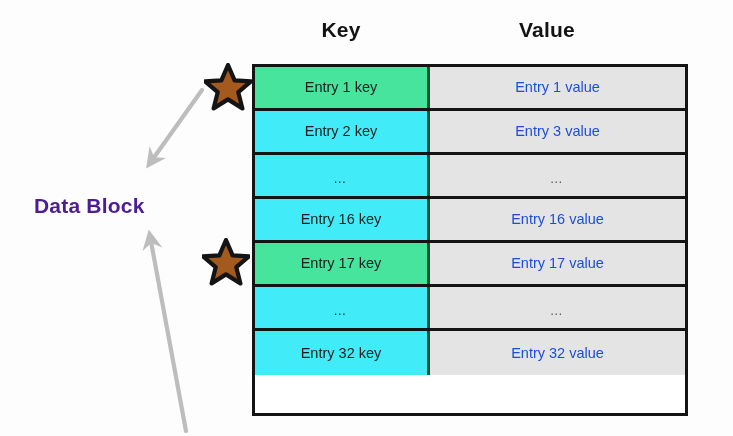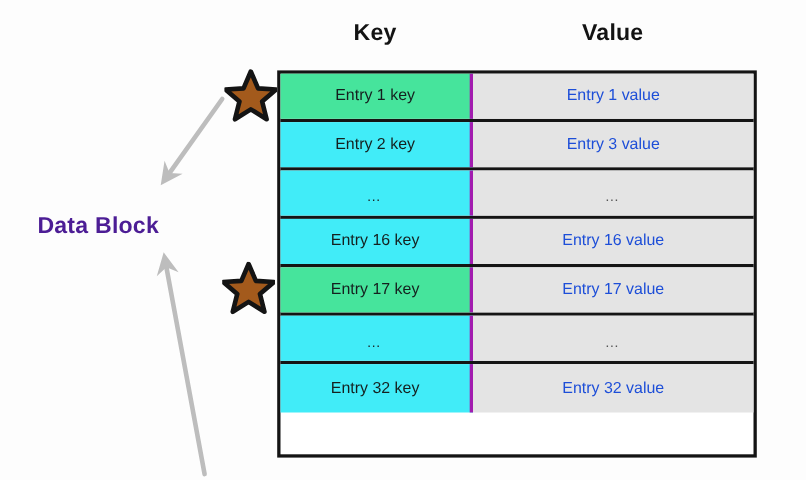--- a/index.html
+++ b/index.html
@@ -23,21 +23,21 @@
   
   .col-header {
     position: absolute;
     font-weight: bold;
     font-size: 21px;
     color: #131313;
     text-align: center;
     letter-spacing: 0.2px;
   }
   #hdr-key   { left: 252px; top: 18px; width: 178px; }
-  #hdr-value { left: 428px; top: 18px; width: 258px; }
+  #hdr-value { left: 418px; top: 18px; width: 258px; }
 
   
   #data-block-label {
     position: absolute;
     left: 34px;
     top: 194px;
     font-weight: bold;
     font-size: 21px;
     color: #4c1d95;
     white-space: nowrap;
@@ -70,21 +70,21 @@
     box-sizing: border-box;
     font-size: 14.5px;
     color: #15201f;
     line-height: 1;
     overflow: hidden;
     white-space: nowrap;
   }
   .cell-key {
     width: 175px;
     flex: 0 0 175px;
-    border-right: 3px solid #a21caf;
+    border-right: 3px solid #14532d;
     background: #41ecf8;
   }
   .cell-key.highlight { background: #46e49c; }
   .cell-value {
     flex: 1 1 auto;
     background: #e4e4e4;
     color: #1d4ed8;
   }
   .cell.ellipsis {
     font-size: 13px;

